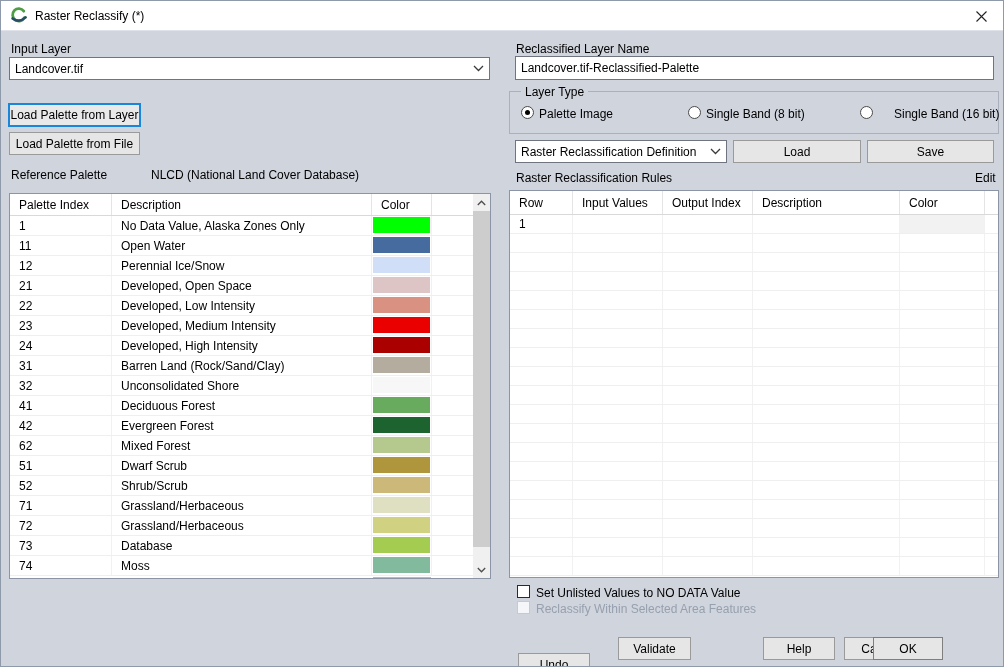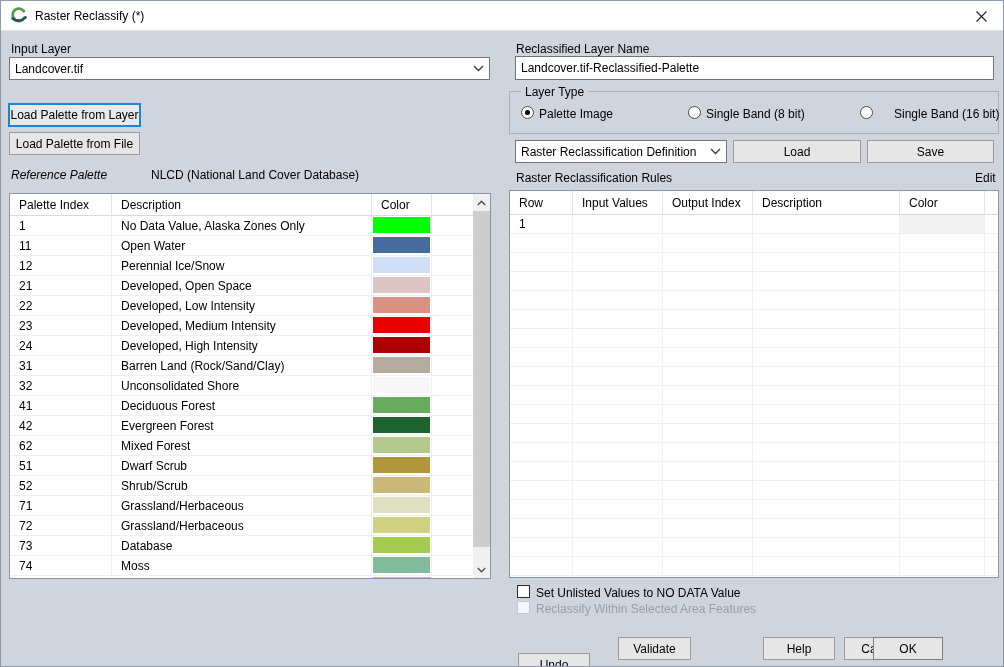--- a/index.html
+++ b/index.html
@@ -93,21 +93,21 @@
     </span>
   </div>
 
   <div class="btn" style="left:8px; top:131px; width:131px; height:23px;">
     <span>Load Palette from File</span>
   </div>
   <div class="btn focused" style="left:7px; top:102px; width:133px; height:24px;">
     <span>Load Palette from Layer</span>
   </div>
 
-  <span class="lbl" style="left:10px; top:167px;font-style:italic;">Reference Palette</span>
+  <span class="lbl" style="left:10px; top:167px;">Reference Palette</span>
   <span class="lbl" style="left:150px; top:167px;">NLCD (National Land Cover Database)</span>
 
   <div class="tbl" style="left:8px; top:192px; width:482px; height:386px;">
     <div class="tbl-header" style="width:463px; height:22px;">
       <span class="th" style="left:0; width:102px;">Palette Index</span>
       <span class="th" style="left:102px; width:260px;">Description</span>
       <span class="th" style="left:362px; width:60px;">Color</span>
       <span class="th" style="left:422px; width:41px; border-right:none;"></span>
     </div>
     <div id="palette-body" style="position:absolute; left:0; top:22px; width:463px; height:362px;">

